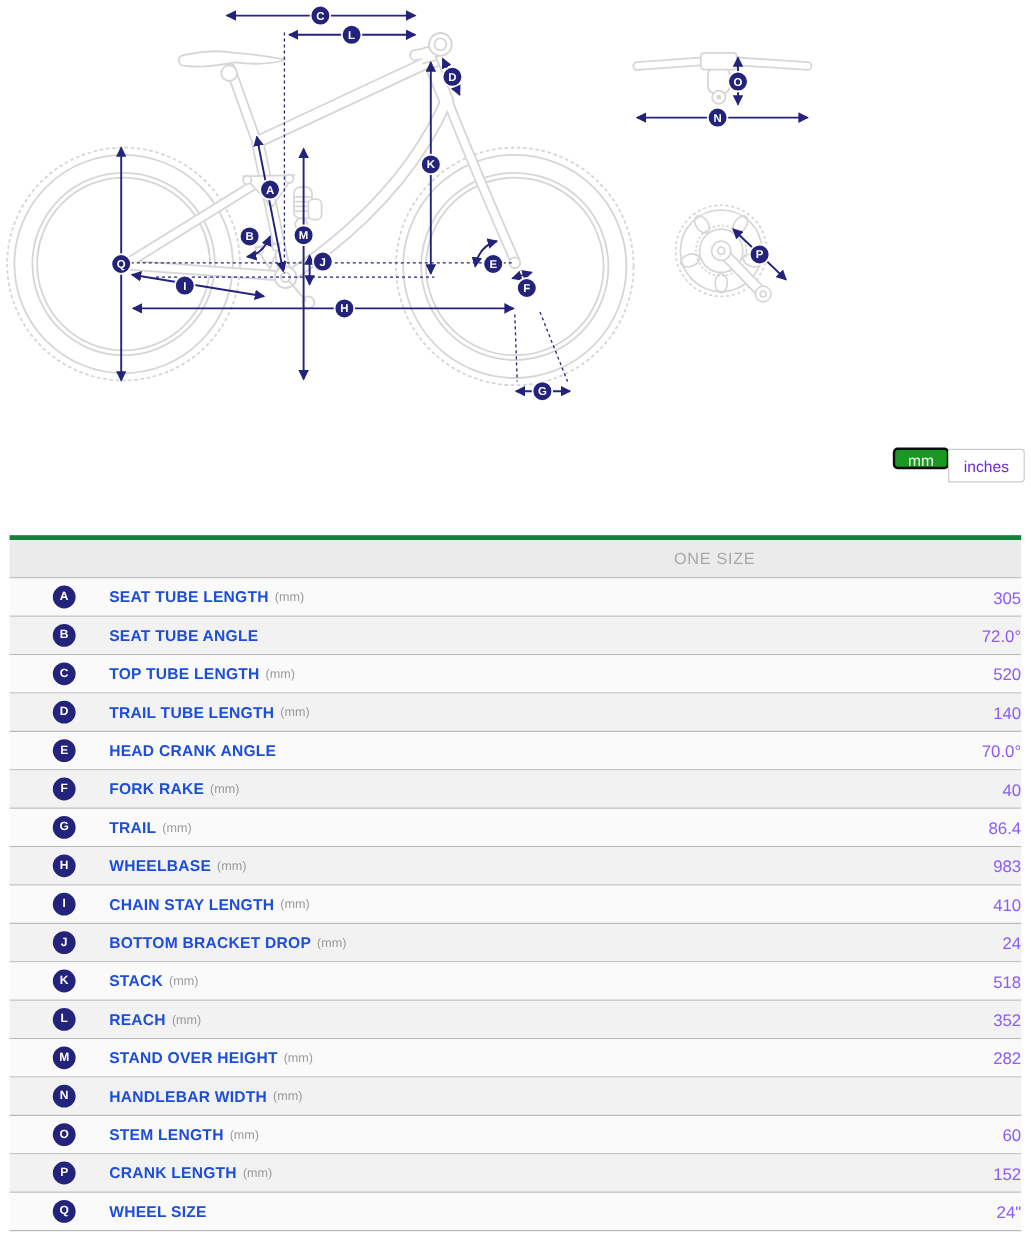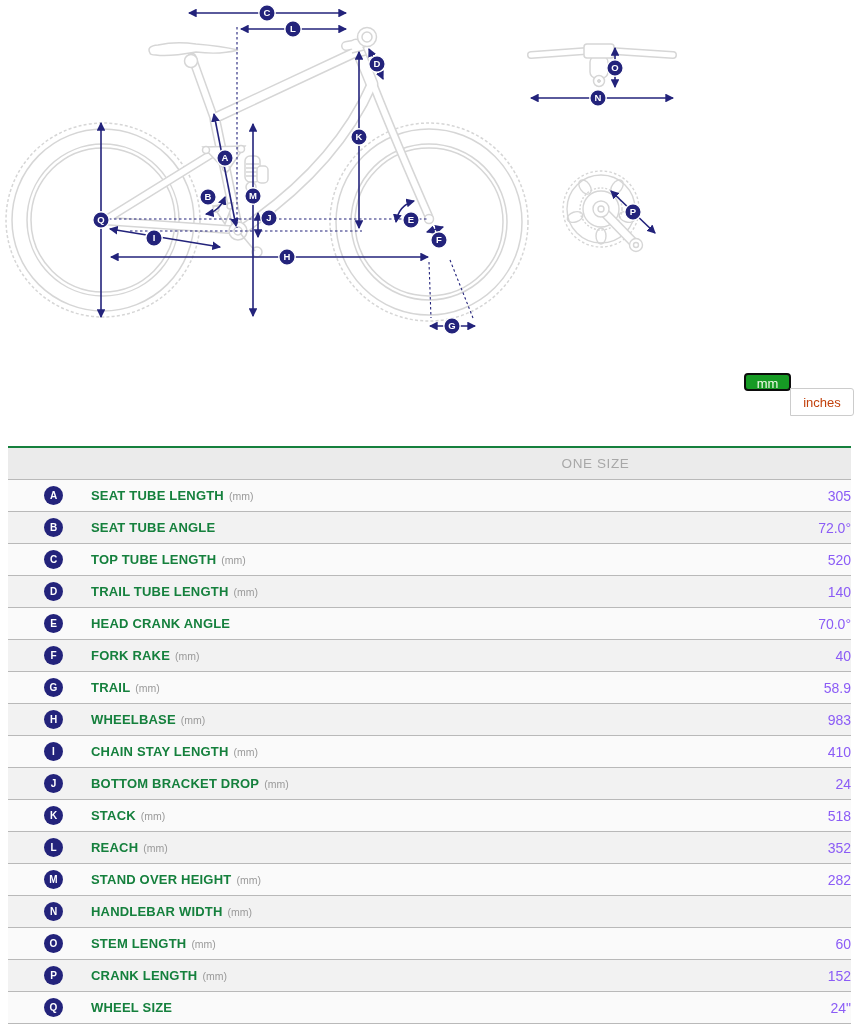--- a/index.html
+++ b/index.html
@@ -7,39 +7,39 @@
         font-family:"Liberation Sans",sans-serif;overflow:hidden;}
 
   
   .diagram{position:absolute;left:0;top:0;width:859px;height:345px;}
 
   
   .unit-toggle{position:absolute;left:744px;top:373px;display:flex;align-items:flex-start;}
   .unit-toggle button{font-family:"Liberation Sans",sans-serif;font-size:13px;cursor:pointer;}
   .btn-mm{width:47px;height:18px;background:#169a24;color:#f2fbe9;border:2px solid #0c0c0c;
           border-radius:4px;font-weight:400;}
-  .btn-in{width:64px;height:28px;margin-left:-1px;margin-top:15px;background:#fff;color:#c2410c;
+  .btn-in{width:64px;height:28px;margin-left:-1px;margin-top:1px;background:#fff;color:#6d28d9;
           border:1px solid #ccc;border-radius:0 3px 3px 0;}
 
   
   .geo-table{position:absolute;left:8px;top:446px;width:843px;border-bottom:1px solid #b9b9b9;}
-  .thead{display:flex;height:31px;background:#ebebeb;border-top:2px solid #15803d;
+  .thead{display:flex;height:31px;background:#ebebeb;border-top:4px solid #15803d;
          border-bottom:1px solid #b9b9b9;align-items:center;}
   .col-label{width:332px;flex:0 0 332px;}
   .col-value{flex:1;text-align:center;color:#a8a8a8;font-size:13.5px;letter-spacing:.6px;}
   .grow{display:flex;height:31px;align-items:center;border-bottom:1px solid #b9b9b9;}
   .grow:last-child{border-bottom:none;}
   .grow.light{background:#fafafa;}
   .grow.gray{background:#f2f2f2;}
   .cell-label{width:332px;flex:0 0 332px;display:flex;align-items:center;padding-left:36px;box-sizing:border-box;}
   .cell-value{flex:1;text-align:right;font-size:14px;color:#8b5cf6;}
   .tbadge{display:inline-flex;width:19px;height:19px;border-radius:50%;background:#23237b;
           color:#fff;font-size:10px;font-weight:bold;align-items:center;justify-content:center;
           margin-right:28px;flex:0 0 19px;}
-  .lbl{font-size:13px;font-weight:bold;color:#15803d;letter-spacing:.2px;white-space:nowrap;}
+  .lbl{font-size:13px;font-weight:bold;color:#1d4ed8;letter-spacing:.2px;white-space:nowrap;}
   .unit{font-size:10.5px;color:#9a9a9a;margin-left:5px;white-space:nowrap;}
 
   svg text.badge-letter{font-family:"Liberation Sans",sans-serif;font-size:9.5px;font-weight:bold;fill:#fff;}
 </style>
 </head>
 <body>
 
 <div class="page">
 
   <svg class="diagram" viewBox="0 0 859 345" width="859" height="345">
@@ -308,21 +308,21 @@
     </div>
     <div class="cell-value">40</div>
   </div>
 
   <div class="grow light">
     <div class="cell-label">
       <span class="tbadge">G</span>
       <span class="lbl">TRAIL</span>
       <span class="unit">(mm)</span>
     </div>
-    <div class="cell-value">58.9</div>
+    <div class="cell-value">86.4</div>
   </div>
 
   <div class="grow gray">
     <div class="cell-label">
       <span class="tbadge">H</span>
       <span class="lbl">WHEELBASE</span>
       <span class="unit">(mm)</span>
     </div>
     <div class="cell-value">983</div>
   </div>

